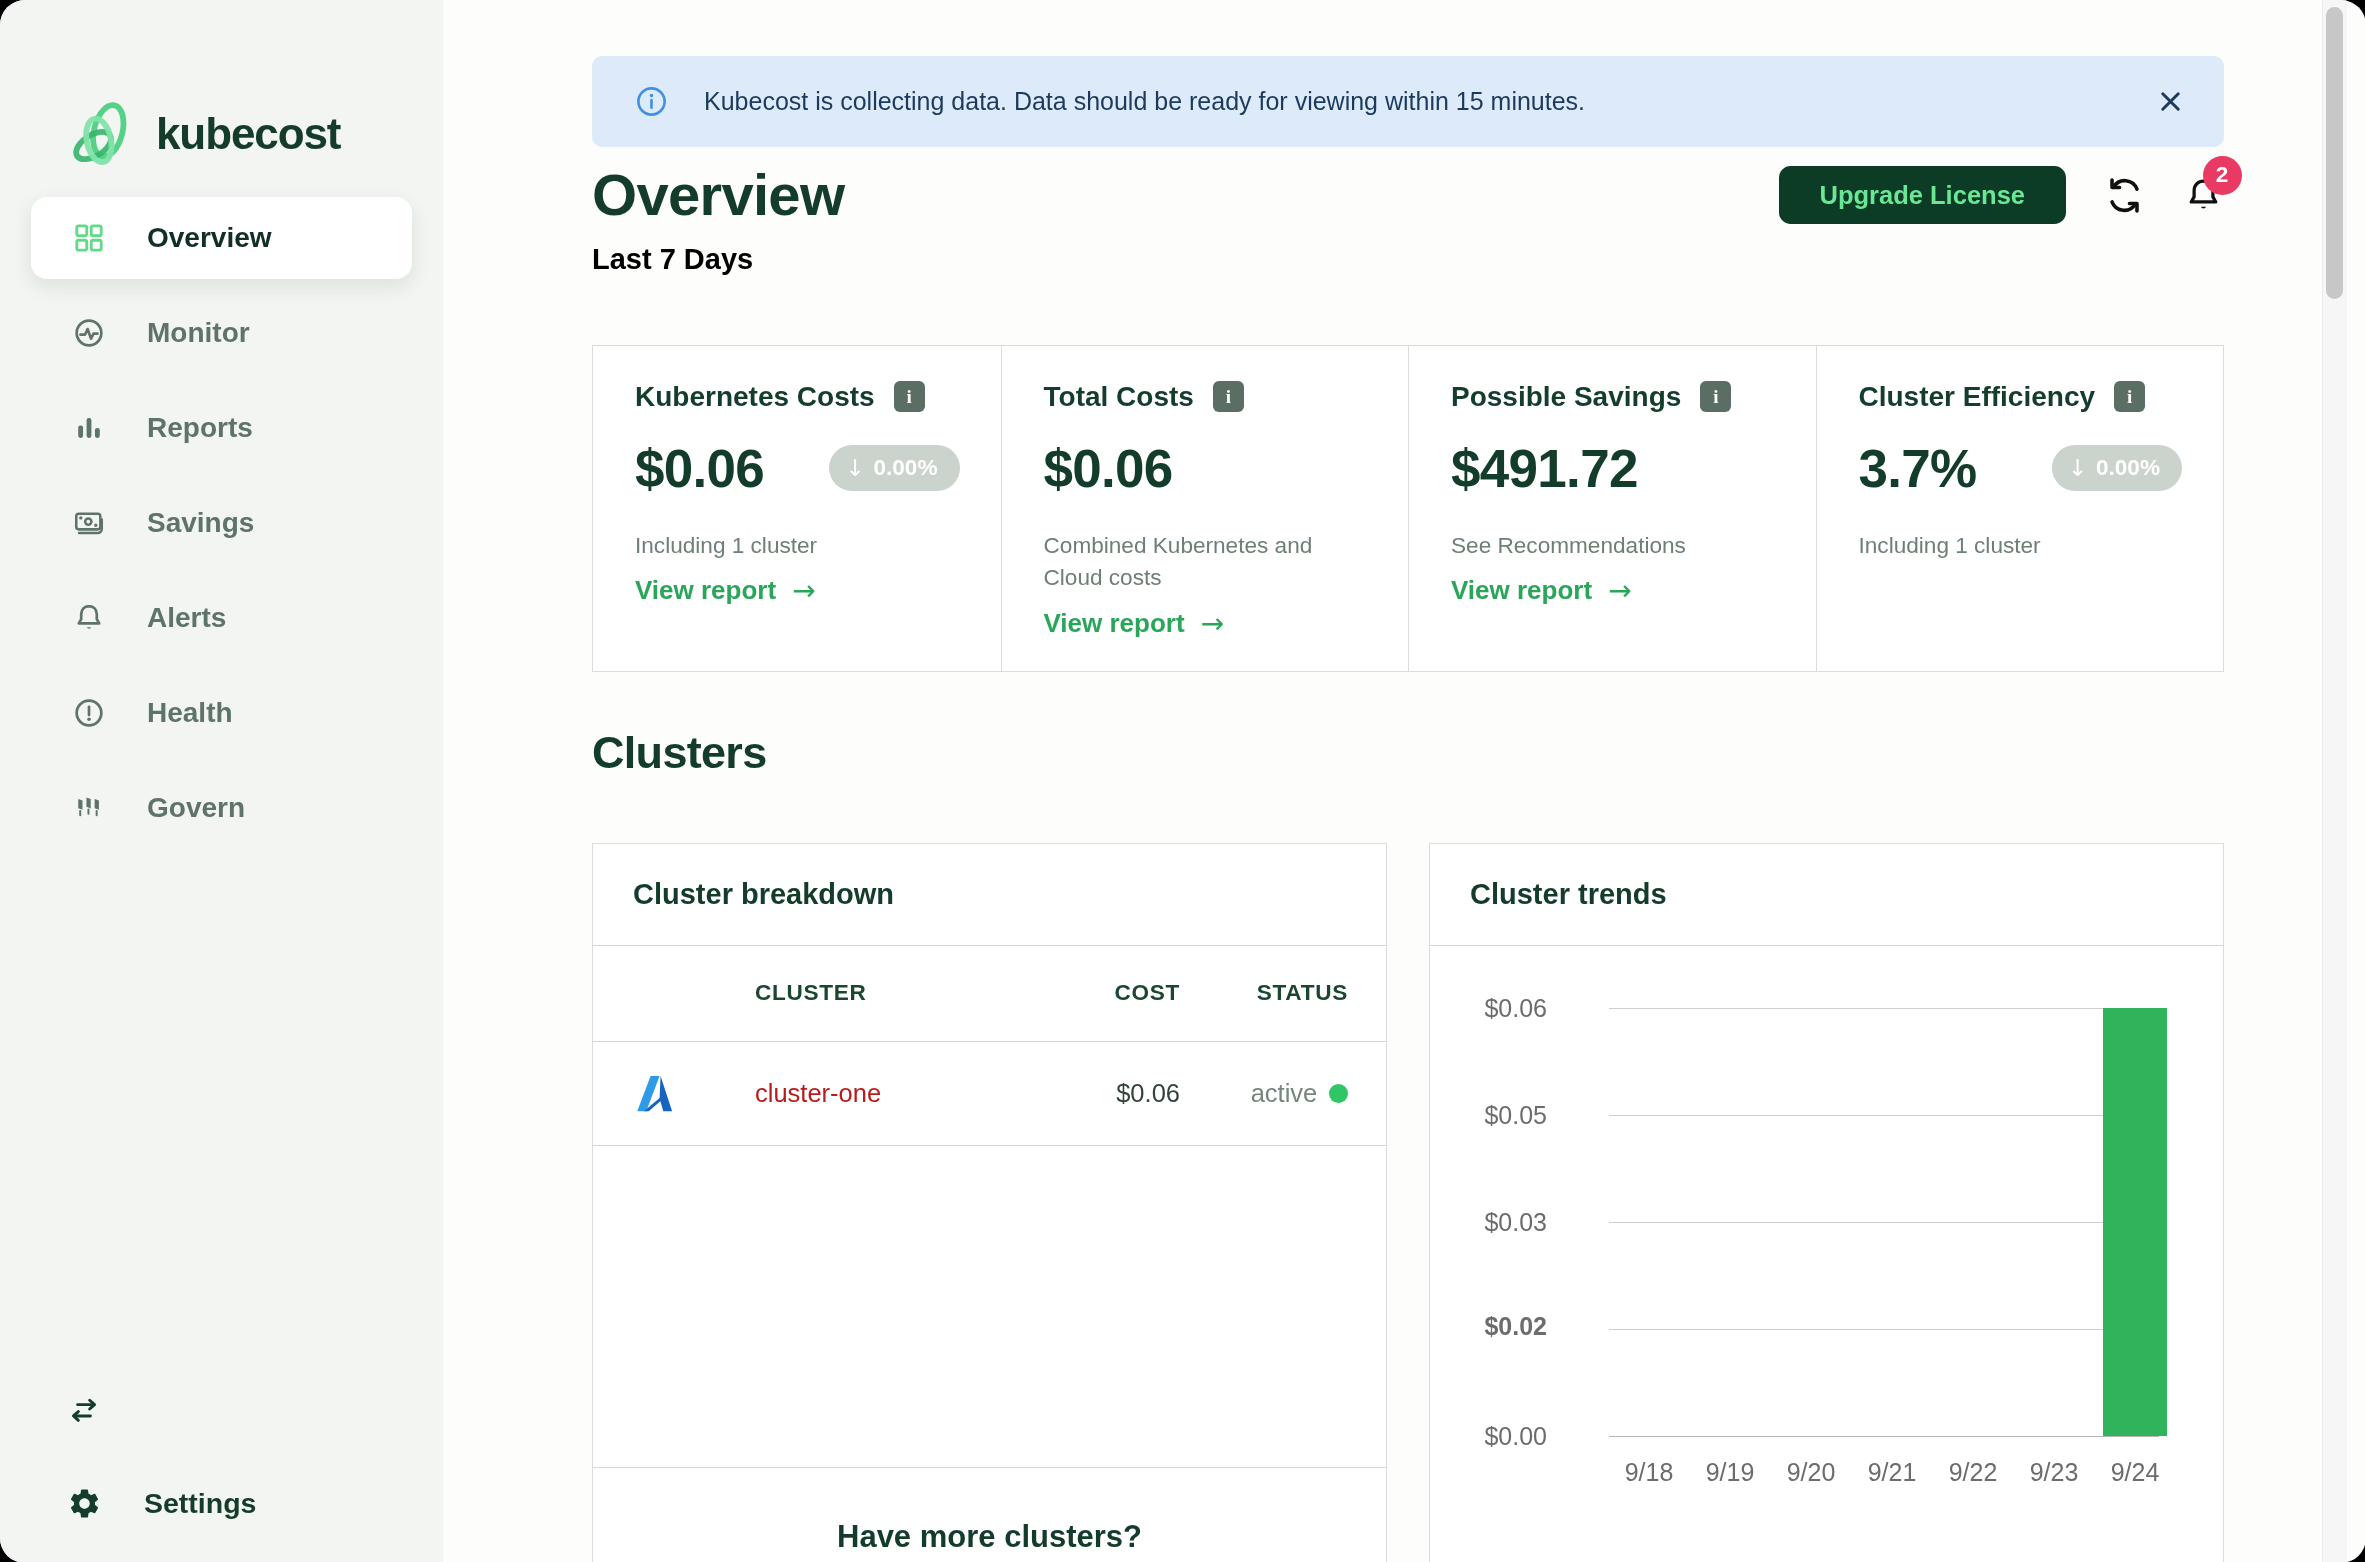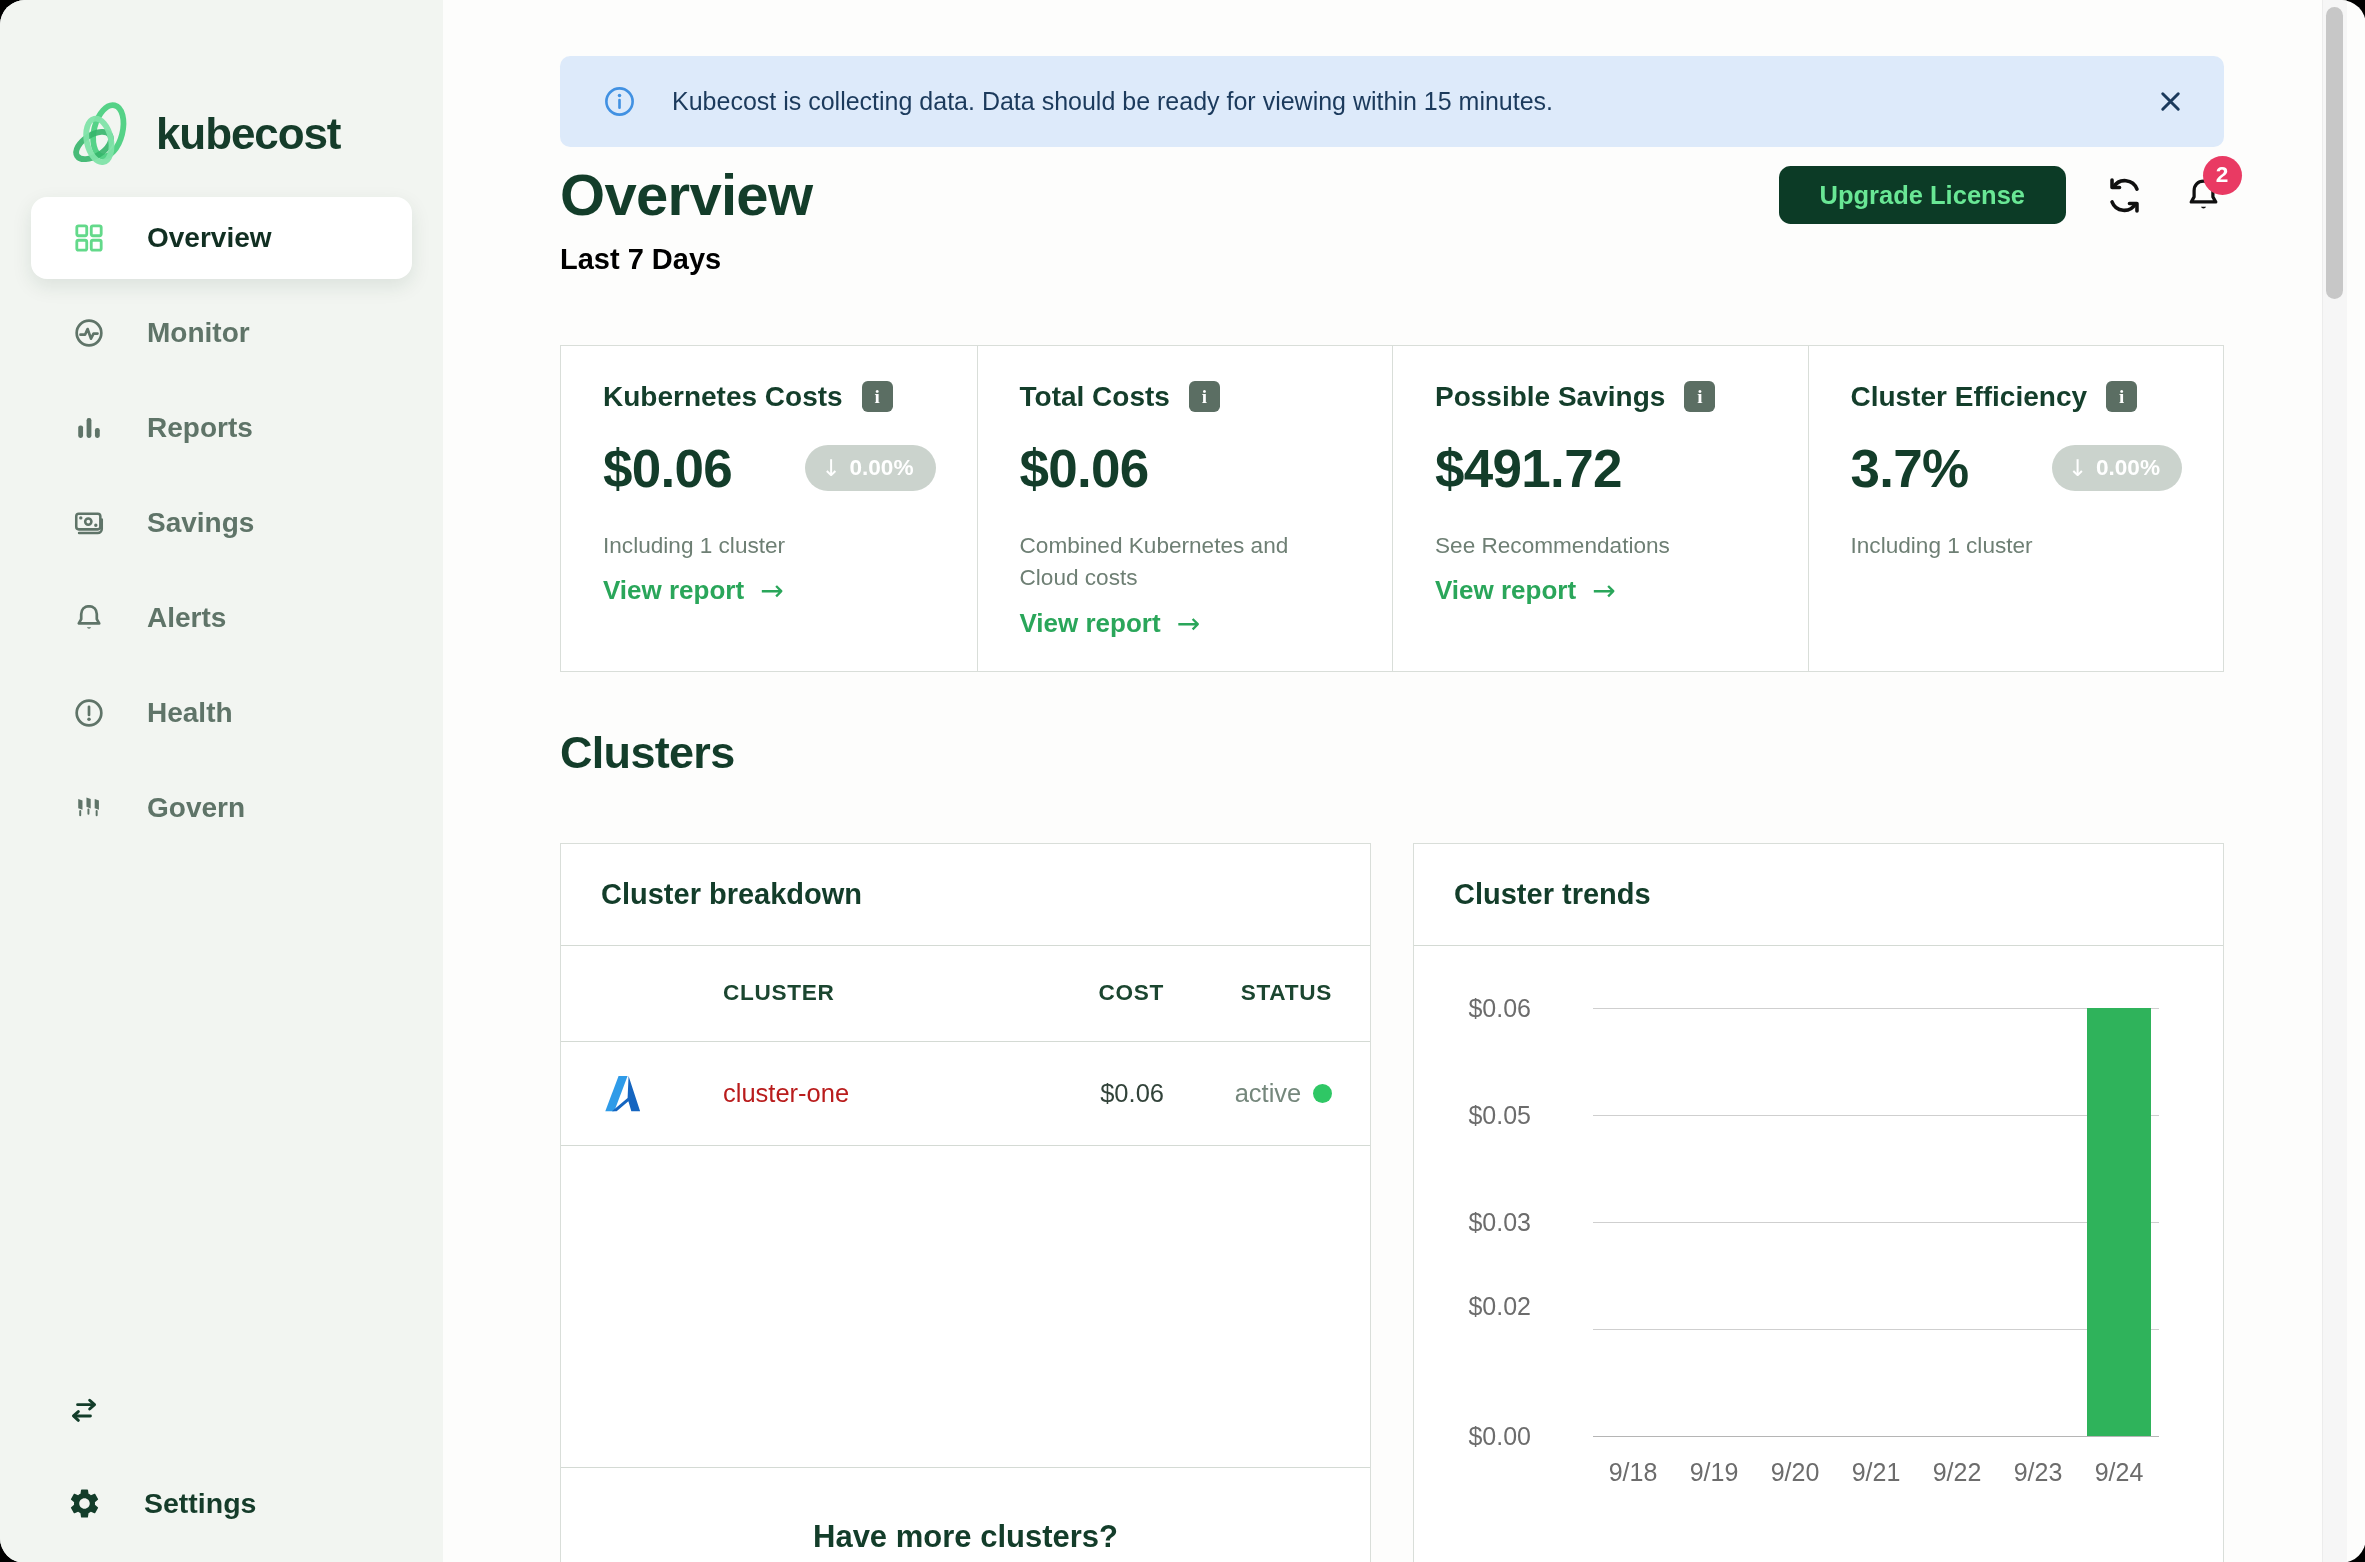--- a/index.html
+++ b/index.html
@@ -29,20 +29,21 @@
     font-family:"Liberation Sans","DejaVu Sans",sans-serif;
     position:relative;
     overflow:hidden;
   }
   .stage{
     position:absolute;inset:0;
     border-radius:25px;
     overflow:hidden;
     background:#fdfdfc;
     display:flex;
+    gap:32px;
   }
   
   .sidebar{
     width:443px;flex:0 0 443px;
     background:var(--sidebar-bg);
     position:relative;
   }
   .logo{
     display:flex;align-items:center;gap:19px;
     padding:86px 0 0 67px;height:181px;
@@ -442,21 +443,21 @@
       <div class="card">
         <div class="card-h">Cluster trends</div>
         <div class="chart" id="chart">
             <div class="gridline" style="top: 62px; left: 179px; right: 64px;"></div>
             <div class="ytick" style="top: 62px;">$0.06</div>
             <div class="gridline" style="top: 169px; left: 179px; right: 64px;"></div>
             <div class="ytick" style="top: 169px;">$0.05</div>
             <div class="gridline" style="top: 276px; left: 179px; right: 64px;"></div>
             <div class="ytick" style="top: 276px;">$0.03</div>
             <div class="gridline" style="top: 383px; left: 179px; right: 64px;"></div>
-            <div class="ytick" style="top: 360px;">$0.02</div>
+            <div class="ytick" style="top: 380px; font-weight: bold;">$0.02</div>
             <div class="gridline axis" style="top: 490px; left: 179px; right: 64px;"></div>
             <div class="ytick" style="top: 490px;">$0.00</div>
             <div class="xtick" style="left: 219px; top: 512px;">9/18</div>
             <div class="xtick" style="left: 300px; top: 512px;">9/19</div>
             <div class="xtick" style="left: 381px; top: 512px;">9/20</div>
             <div class="xtick" style="left: 462px; top: 512px;">9/21</div>
             <div class="xtick" style="left: 543px; top: 512px;">9/22</div>
             <div class="xtick" style="left: 624px; top: 512px;">9/23</div>
             <div class="xtick" style="left: 705px; top: 512px;">9/24</div>
             <div class="bar" style="left: 673px; top: 62px; width: 64px; height: 428px; background: rgb(47, 179, 91);"></div>

